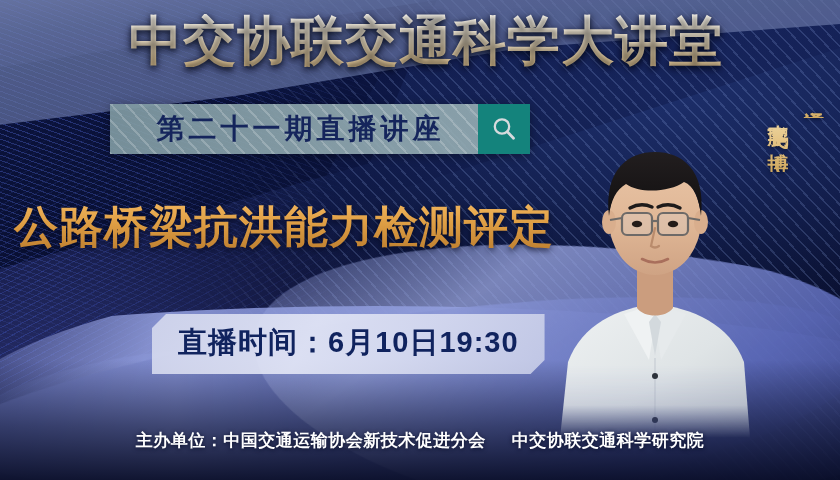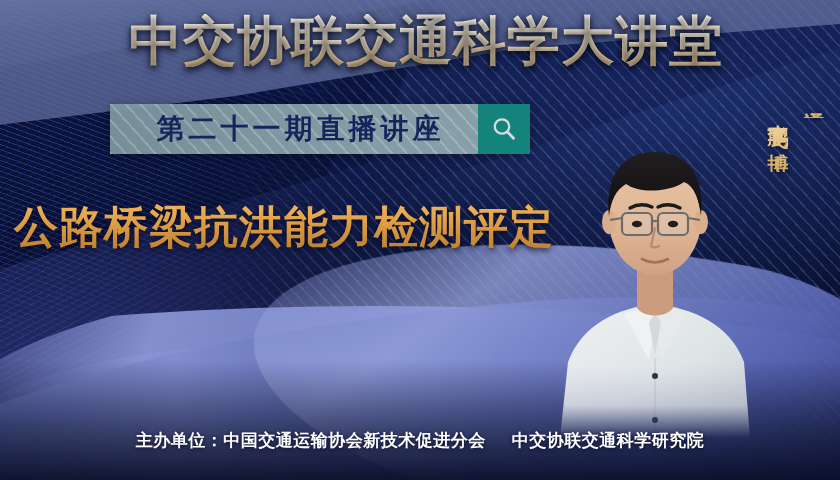--- a/index.html
+++ b/index.html
@@ -225,20 +225,21 @@
         <svg width="30" height="30" viewBox="0 0 30 30" aria-hidden="true">
           <circle cx="13" cy="12.5" r="7.2" fill="none" stroke="#d6dadd" stroke-width="2.3"></circle>
           <line x1="18.3" y1="17.8" x2="24.5" y2="24.2" stroke="#d6dadd" stroke-width="2.8" stroke-linecap="round"></line>
         </svg>
       </span>
     </div>
   </div>
 
   <div class="headline">公路桥梁抗洪能力检测评定</div>
 
+  <div class="time-chip">直播时间：6月10日19:30</div>
 
   <div class="v-text v-org">交通运输部公路科学研究院</div>
   <div class="v-text v-name">李鹏飞　博士　副研究员</div>
 
   <div class="portrait">
     <svg viewBox="0 0 206 330" aria-hidden="true">
       <defs>
         <linearGradient id="shirtG" x1="0" y1="0" x2="1" y2="1">
           <stop offset="0%" stop-color="#eef1f2"></stop>
           <stop offset="55%" stop-color="#dfe4e6"></stop>

